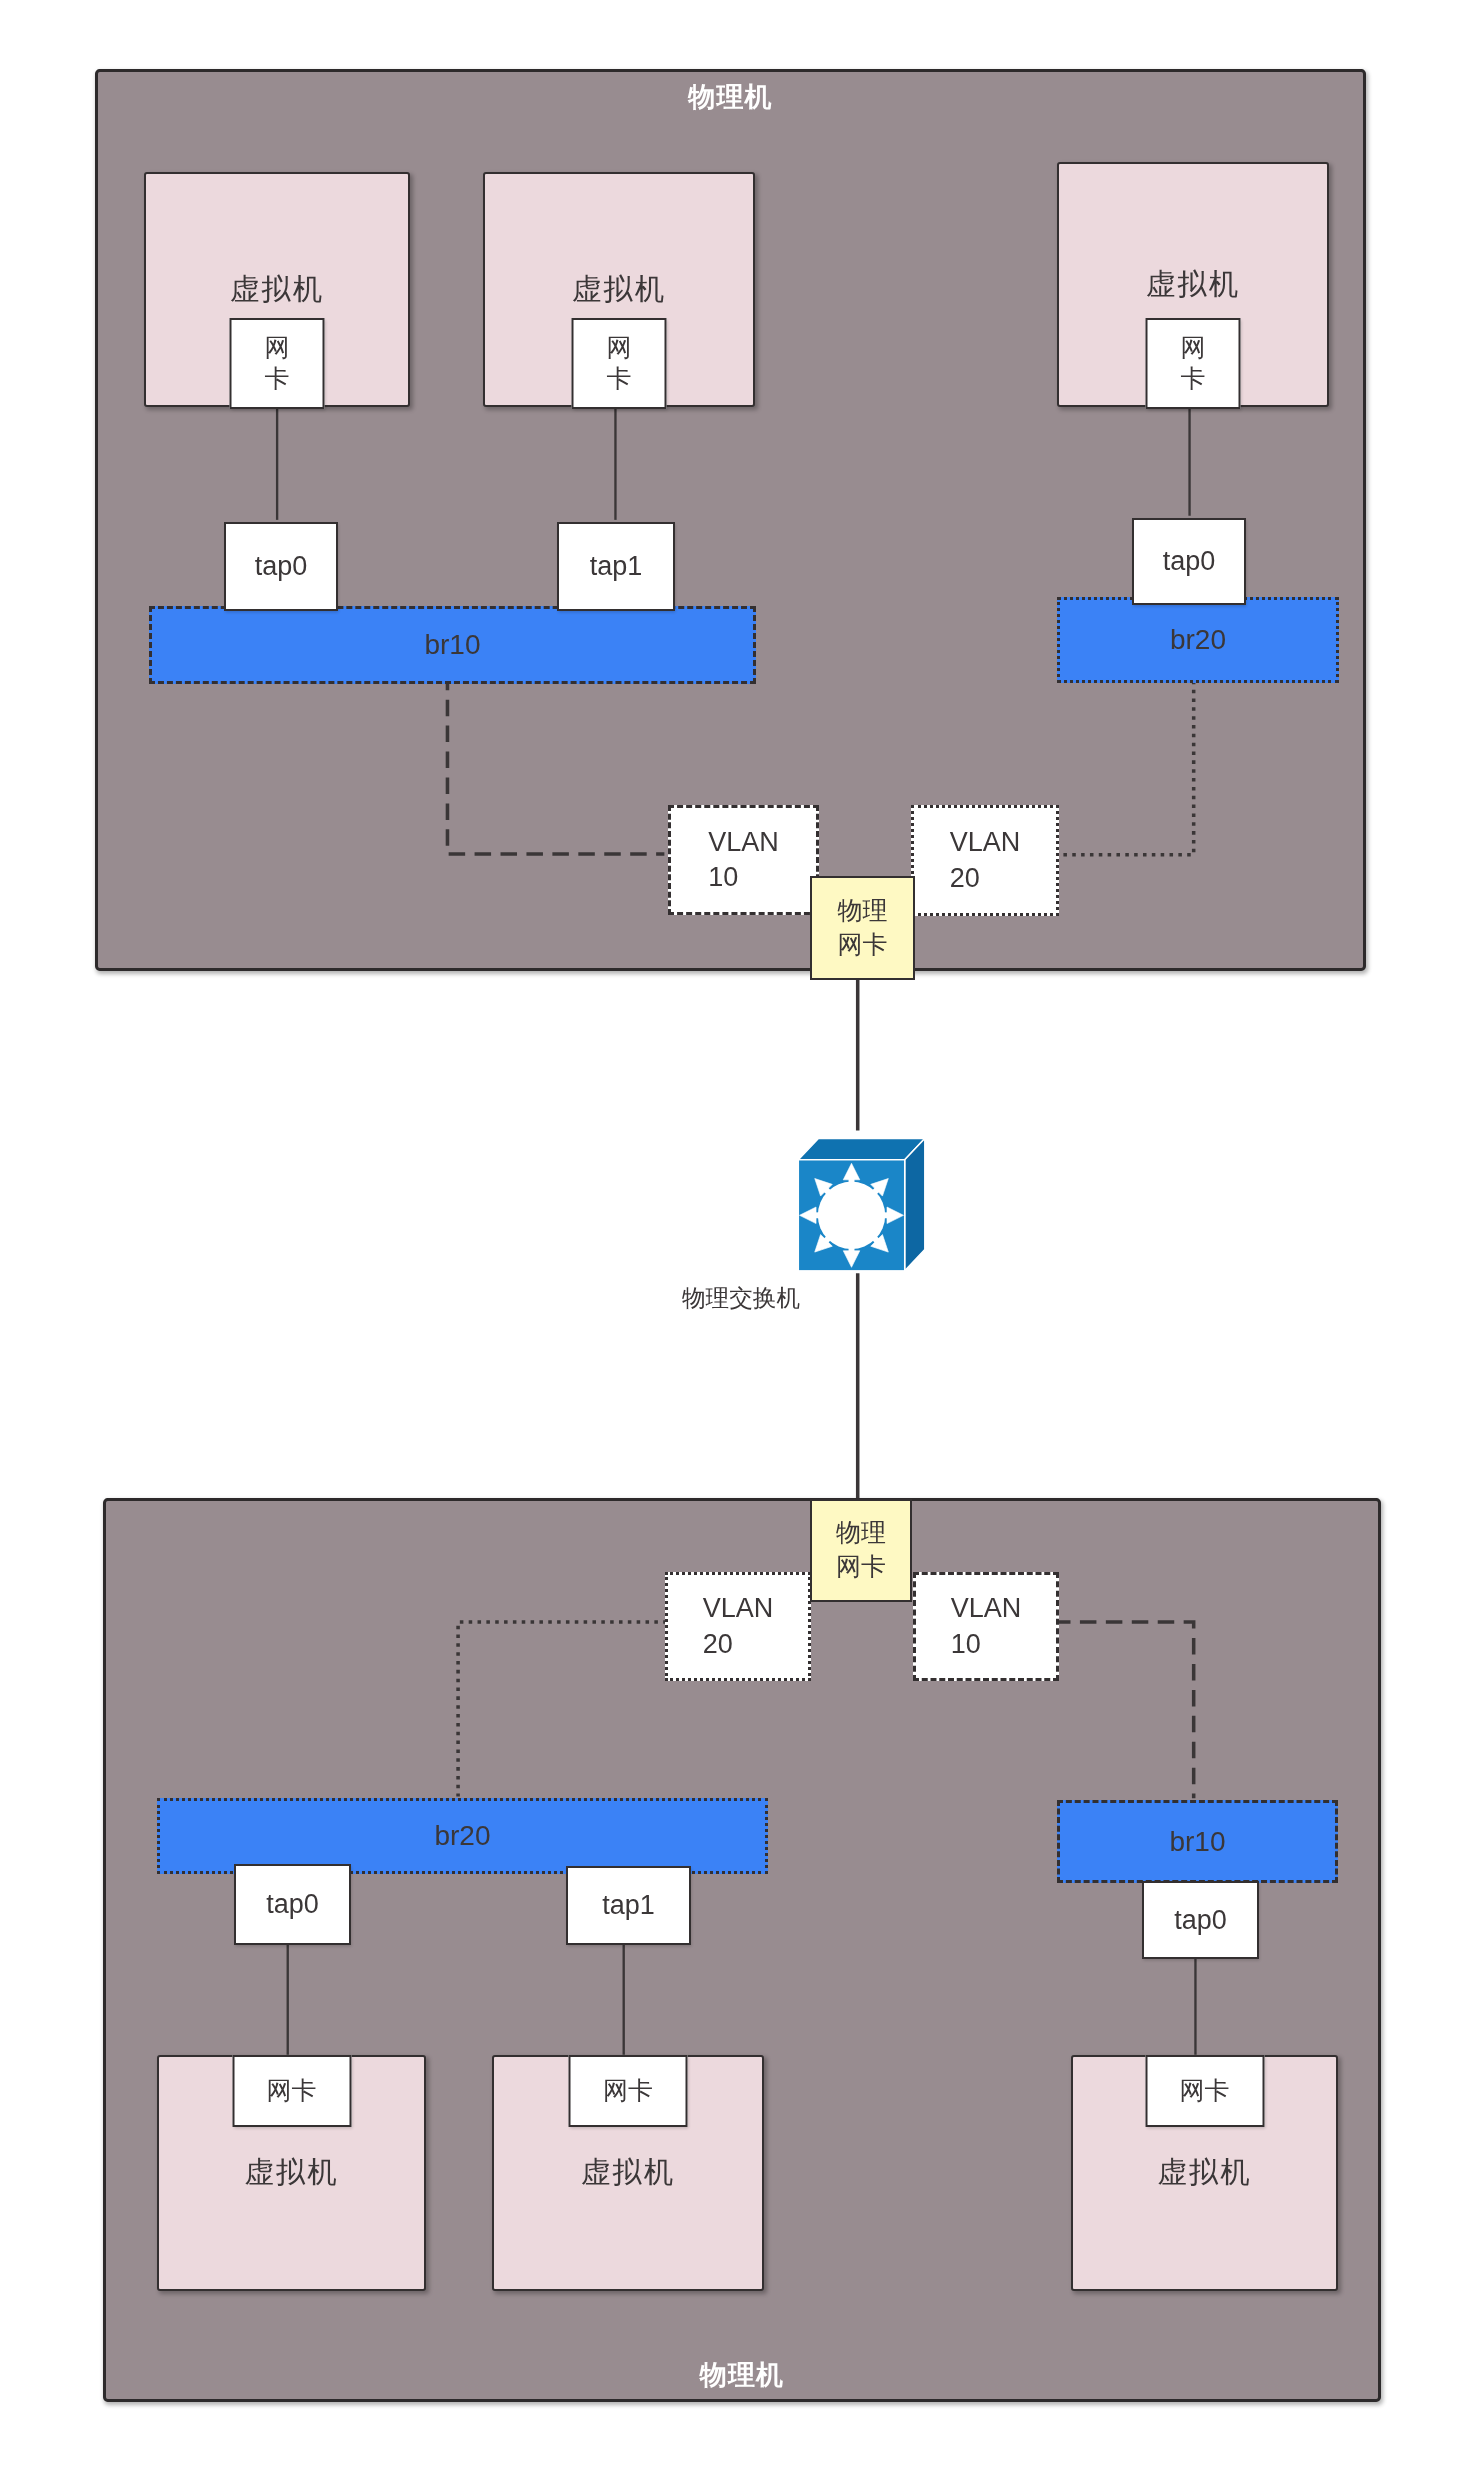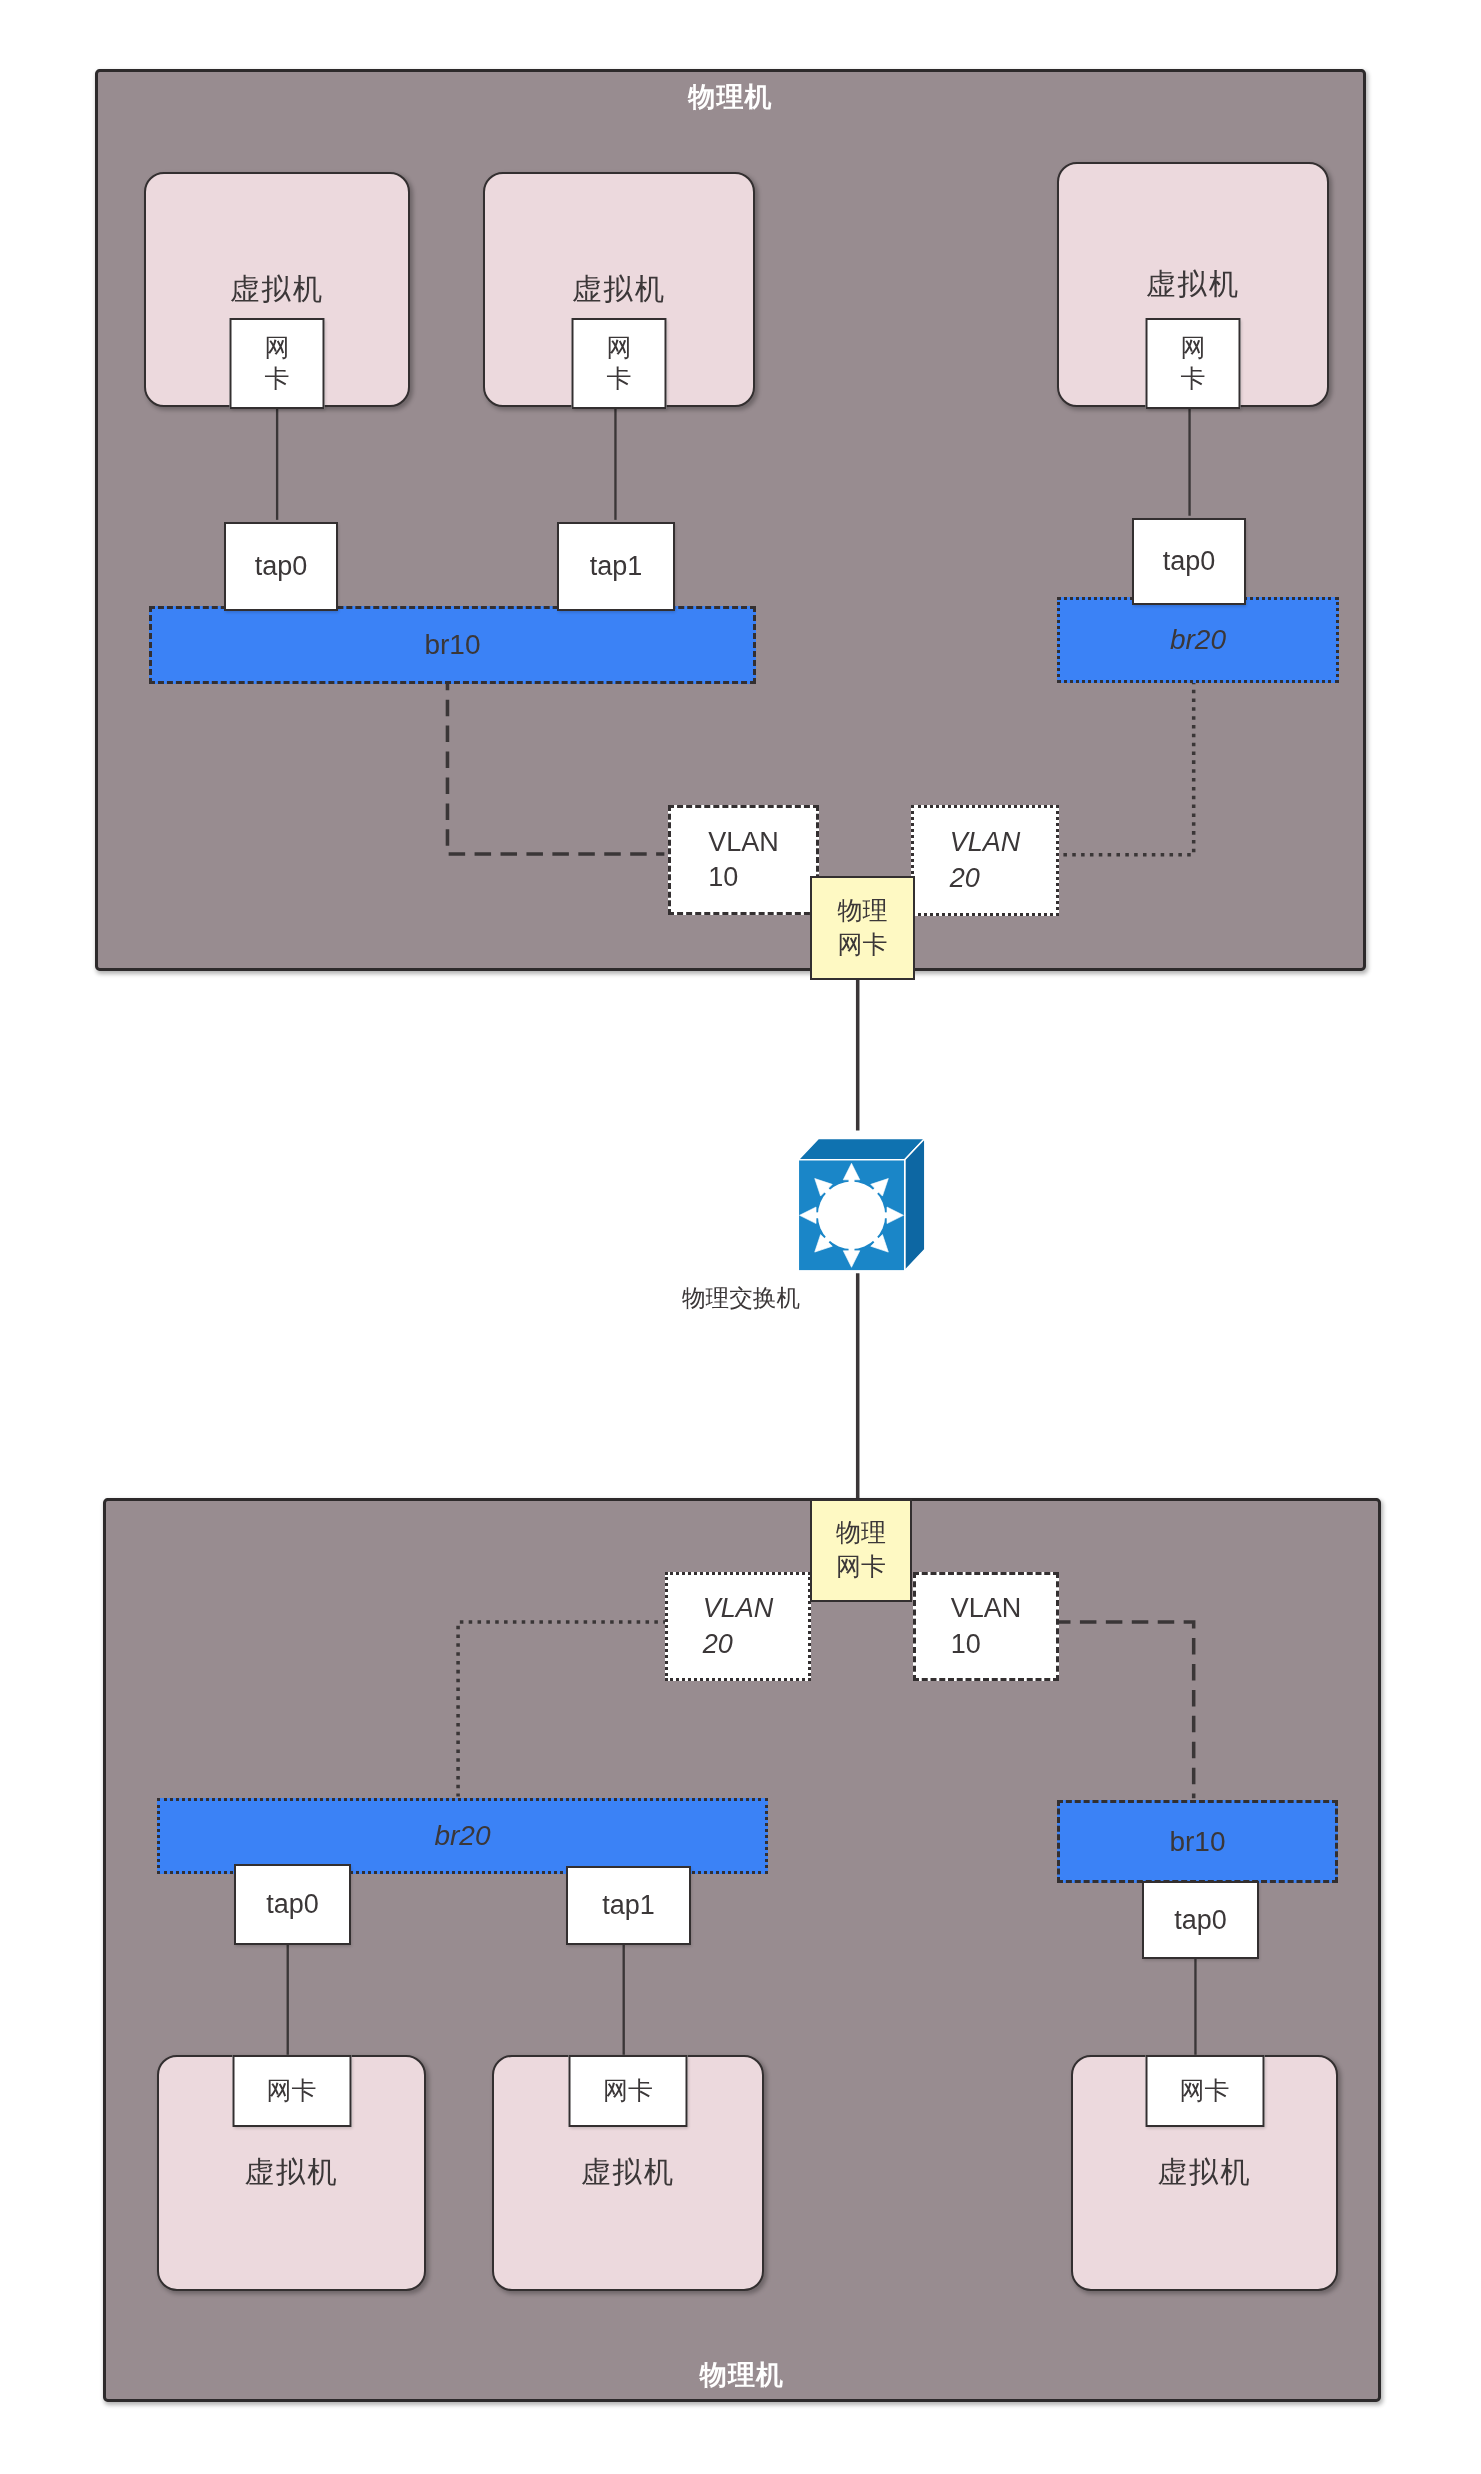--- a/index.html
+++ b/index.html
@@ -23,21 +23,21 @@
     text-align:center;
     color:#ffffff;
     font-size:27px; font-weight:600;
     letter-spacing:1.2px;
     z-index:2;
   }
   .vm {
     position:absolute;
     background:#ecd9dd;
     border:2.9px solid #332f30;
-    border-radius:20px;
+    border-radius:3px;
     box-shadow:2.4px 2.9px 4.1px rgba(0,0,0,0.28);
     z-index:2;
   }
   .vm-label {
     position:absolute; left:0; right:0; top:50%;
     transform:translateY(-50%);
     text-align:center;
     font-size:29.5px;
     letter-spacing:1.8px;
     z-index:2;
@@ -75,21 +75,21 @@
   }
   .vlan {
     position:absolute;
     background:#ffffff;
     display:flex; align-items:center; justify-content:center;
     text-align:left;
     font-size:27px; line-height:1.3;
     z-index:2;
   }
   .dashed { border:3.5px dashed #332f30; }
-  .dotted { border:3.5px dotted #332f30;font-style:italic; }
+  .dotted { border:3.5px dotted #332f30; }
   .physnic {
     position:absolute;
     background:#fef9c3;
     border:2.9px solid #332f30;
     display:flex; align-items:center; justify-content:center;
     text-align:center;
     font-size:25px; line-height:1.35;
     z-index:4;
   }
   .ml { white-space:pre-line; }

